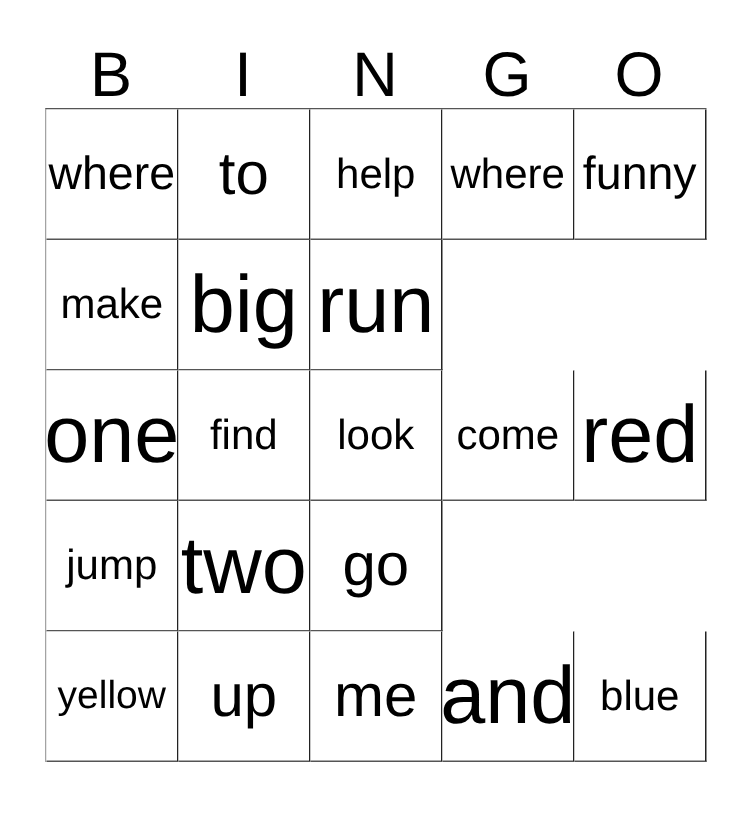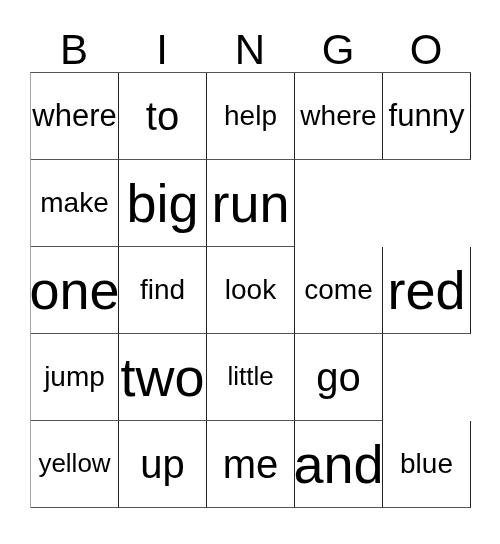--- a/index.html
+++ b/index.html
@@ -156,23 +156,20 @@
       </div>
     </div>
 
     <div class="grid-row">
       <div class="cell len-4">
         <span class="cell-text">jump</span>
       </div>
       <div class="cell len-3">
         <span class="cell-text">two</span>
       </div>
-      <div class="cell len-6">
-        <span class="cell-text">little</span>
-      </div>
       <div class="cell len-2">
         <span class="cell-text">go</span>
       </div>
     </div>
 
     <div class="grid-row">
       <div class="cell len-6">
         <span class="cell-text">yellow</span>
       </div>
       <div class="cell len-2">

